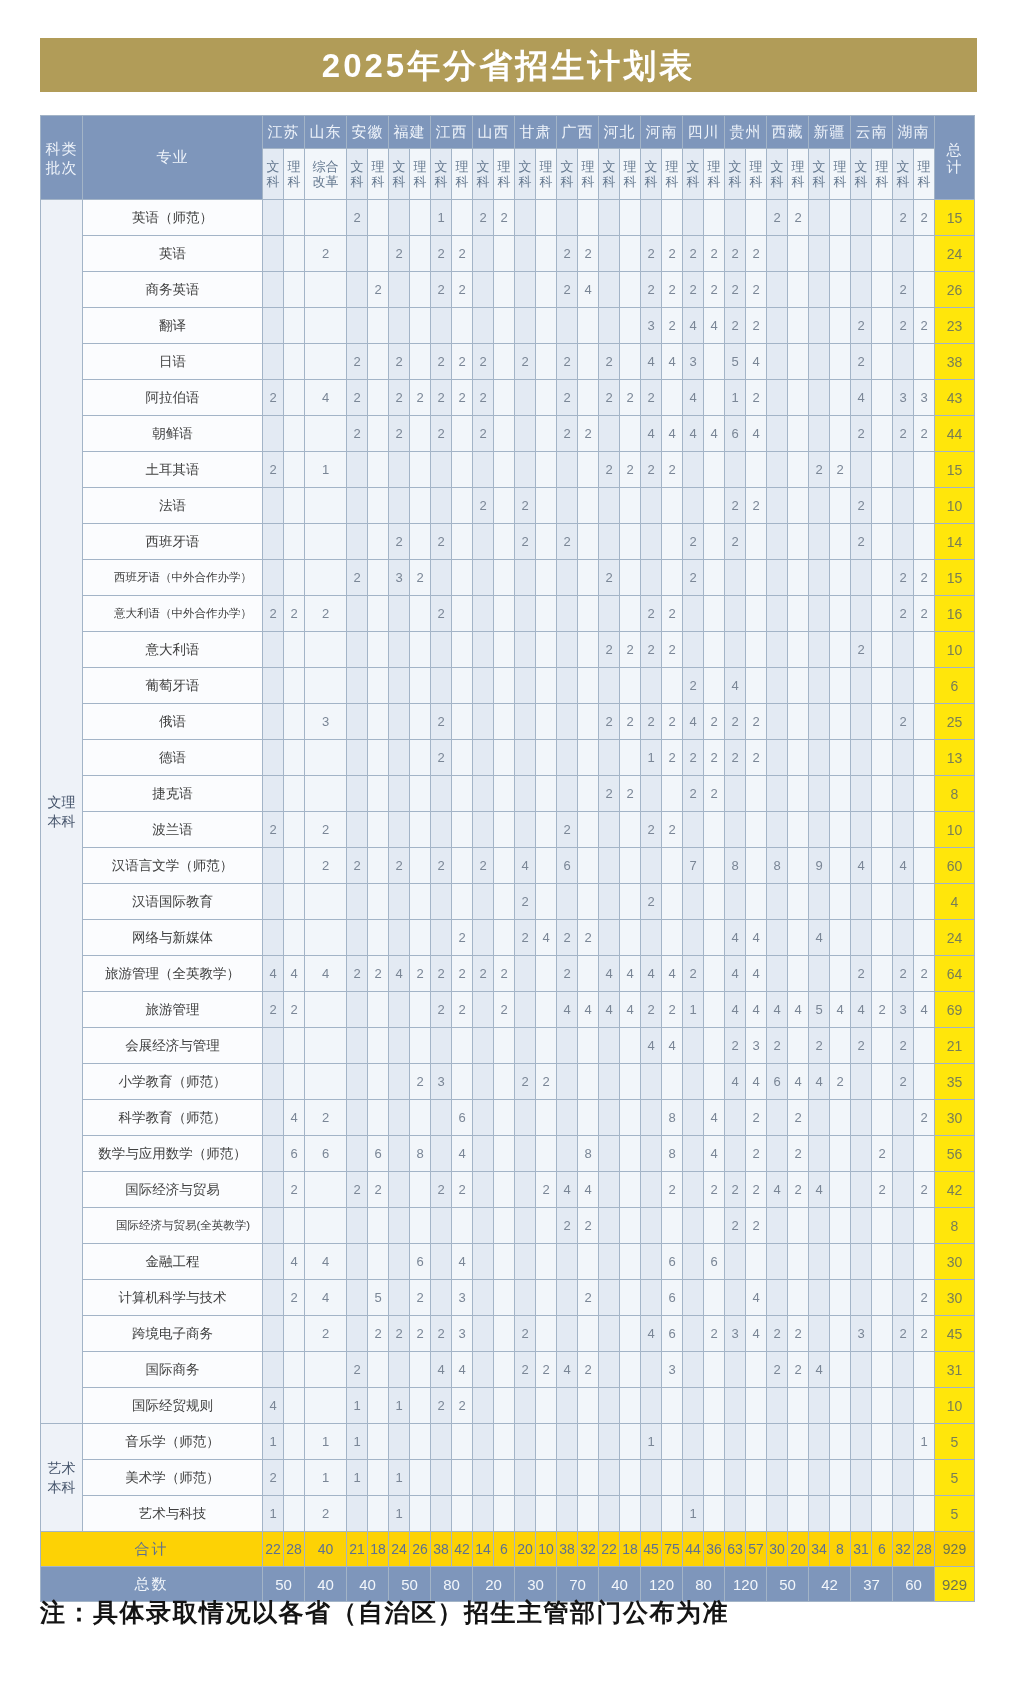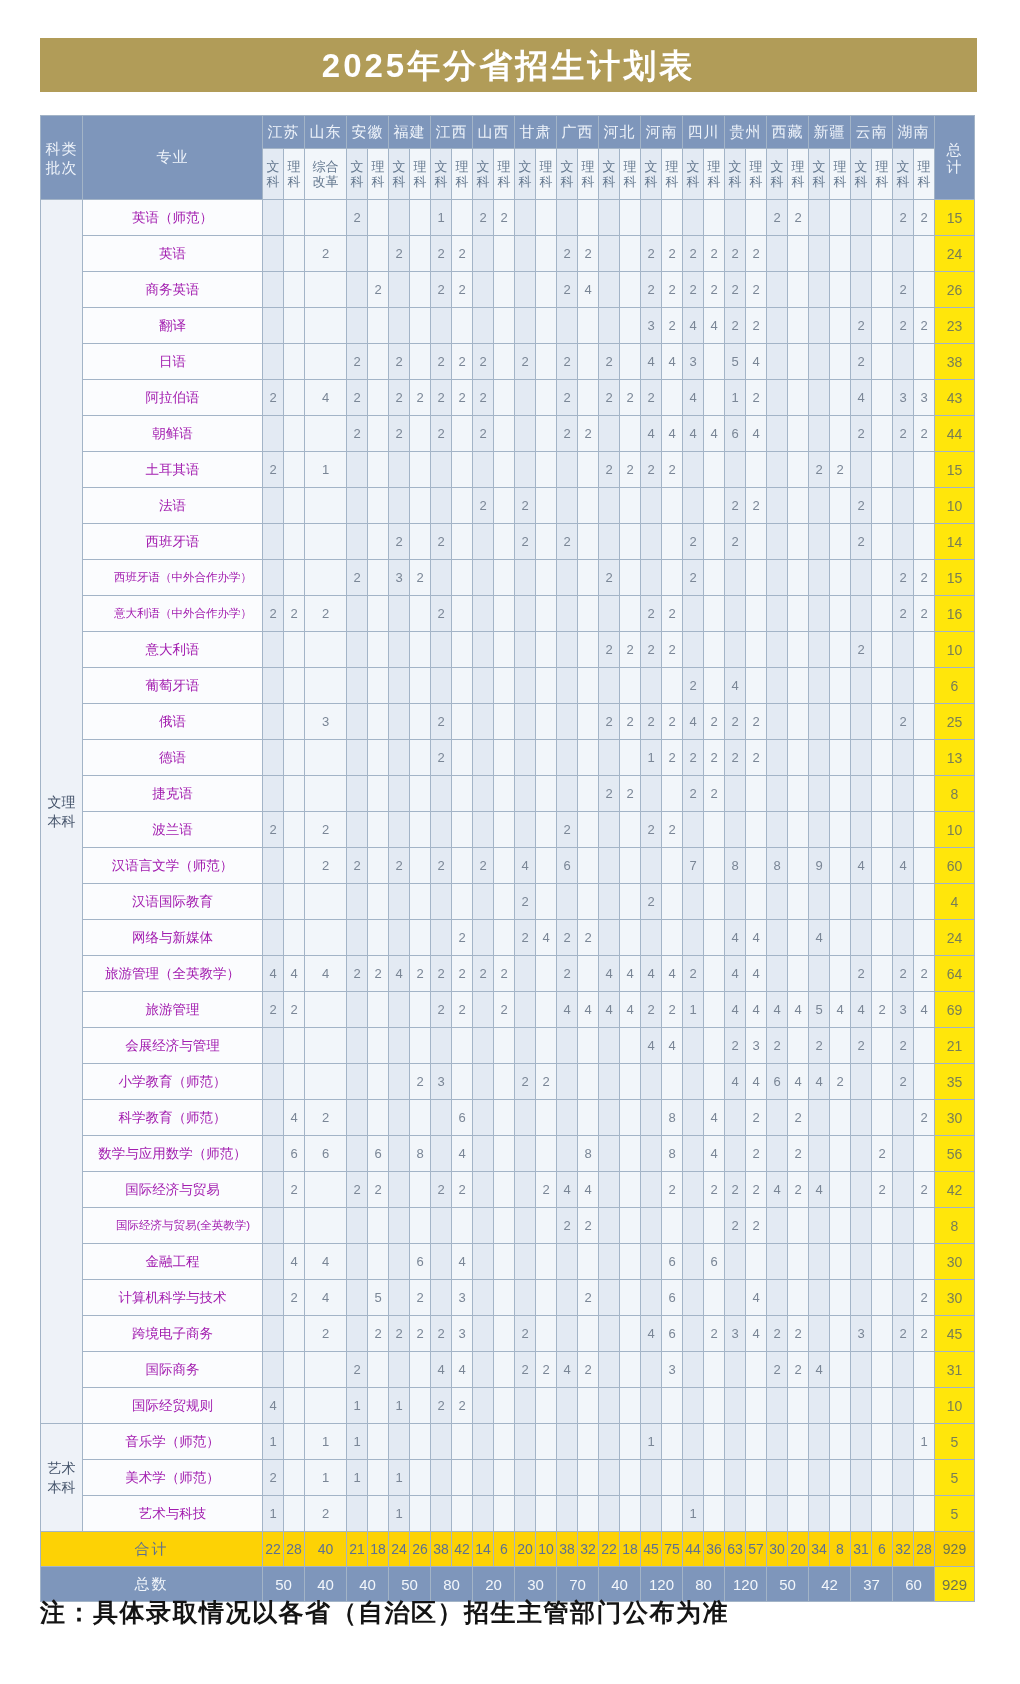--- a/index.html
+++ b/index.html
@@ -27,21 +27,21 @@
   }
   th.corner{
     background:#f4f7fb;color:#44536a;font-size:14px;line-height:19px;white-space:pre-line;
   }
   th.major-h{background:#eef2f8;color:#44536a;font-size:15px;letter-spacing:2px;}
   th.total-h{background:#ffe60b;color:#6f7550;font-size:14px;line-height:17px;white-space:pre-line;}
   td.group{
     background:#eef2f8;color:#44536a;font-size:14px;line-height:19px;white-space:pre-line;margin-top:39px;
   }
   td.major{
-    background:#fbfcfe;color:#a21caf;font-size:13.5px;text-align:left;padding-left:9px;
+    background:#fbfcfe;color:#404040;font-size:13.5px;text-align:left;padding-left:9px;
     white-space:nowrap;
   }
   td.major.small{font-size:11.5px;padding-left:21px;}
   td.val{font-size:13px;color:#7a8696;height:35px;}
   td.wen{background:#e3eaf3;}
   td.li{background:#f2f6fa;}
   td.sd{background:#f2f6fa;}
   th.wen{background:#e3eaf3;}
   th.li{background:#f2f6fa;}
   th.sd{background:#f2f6fa;}

